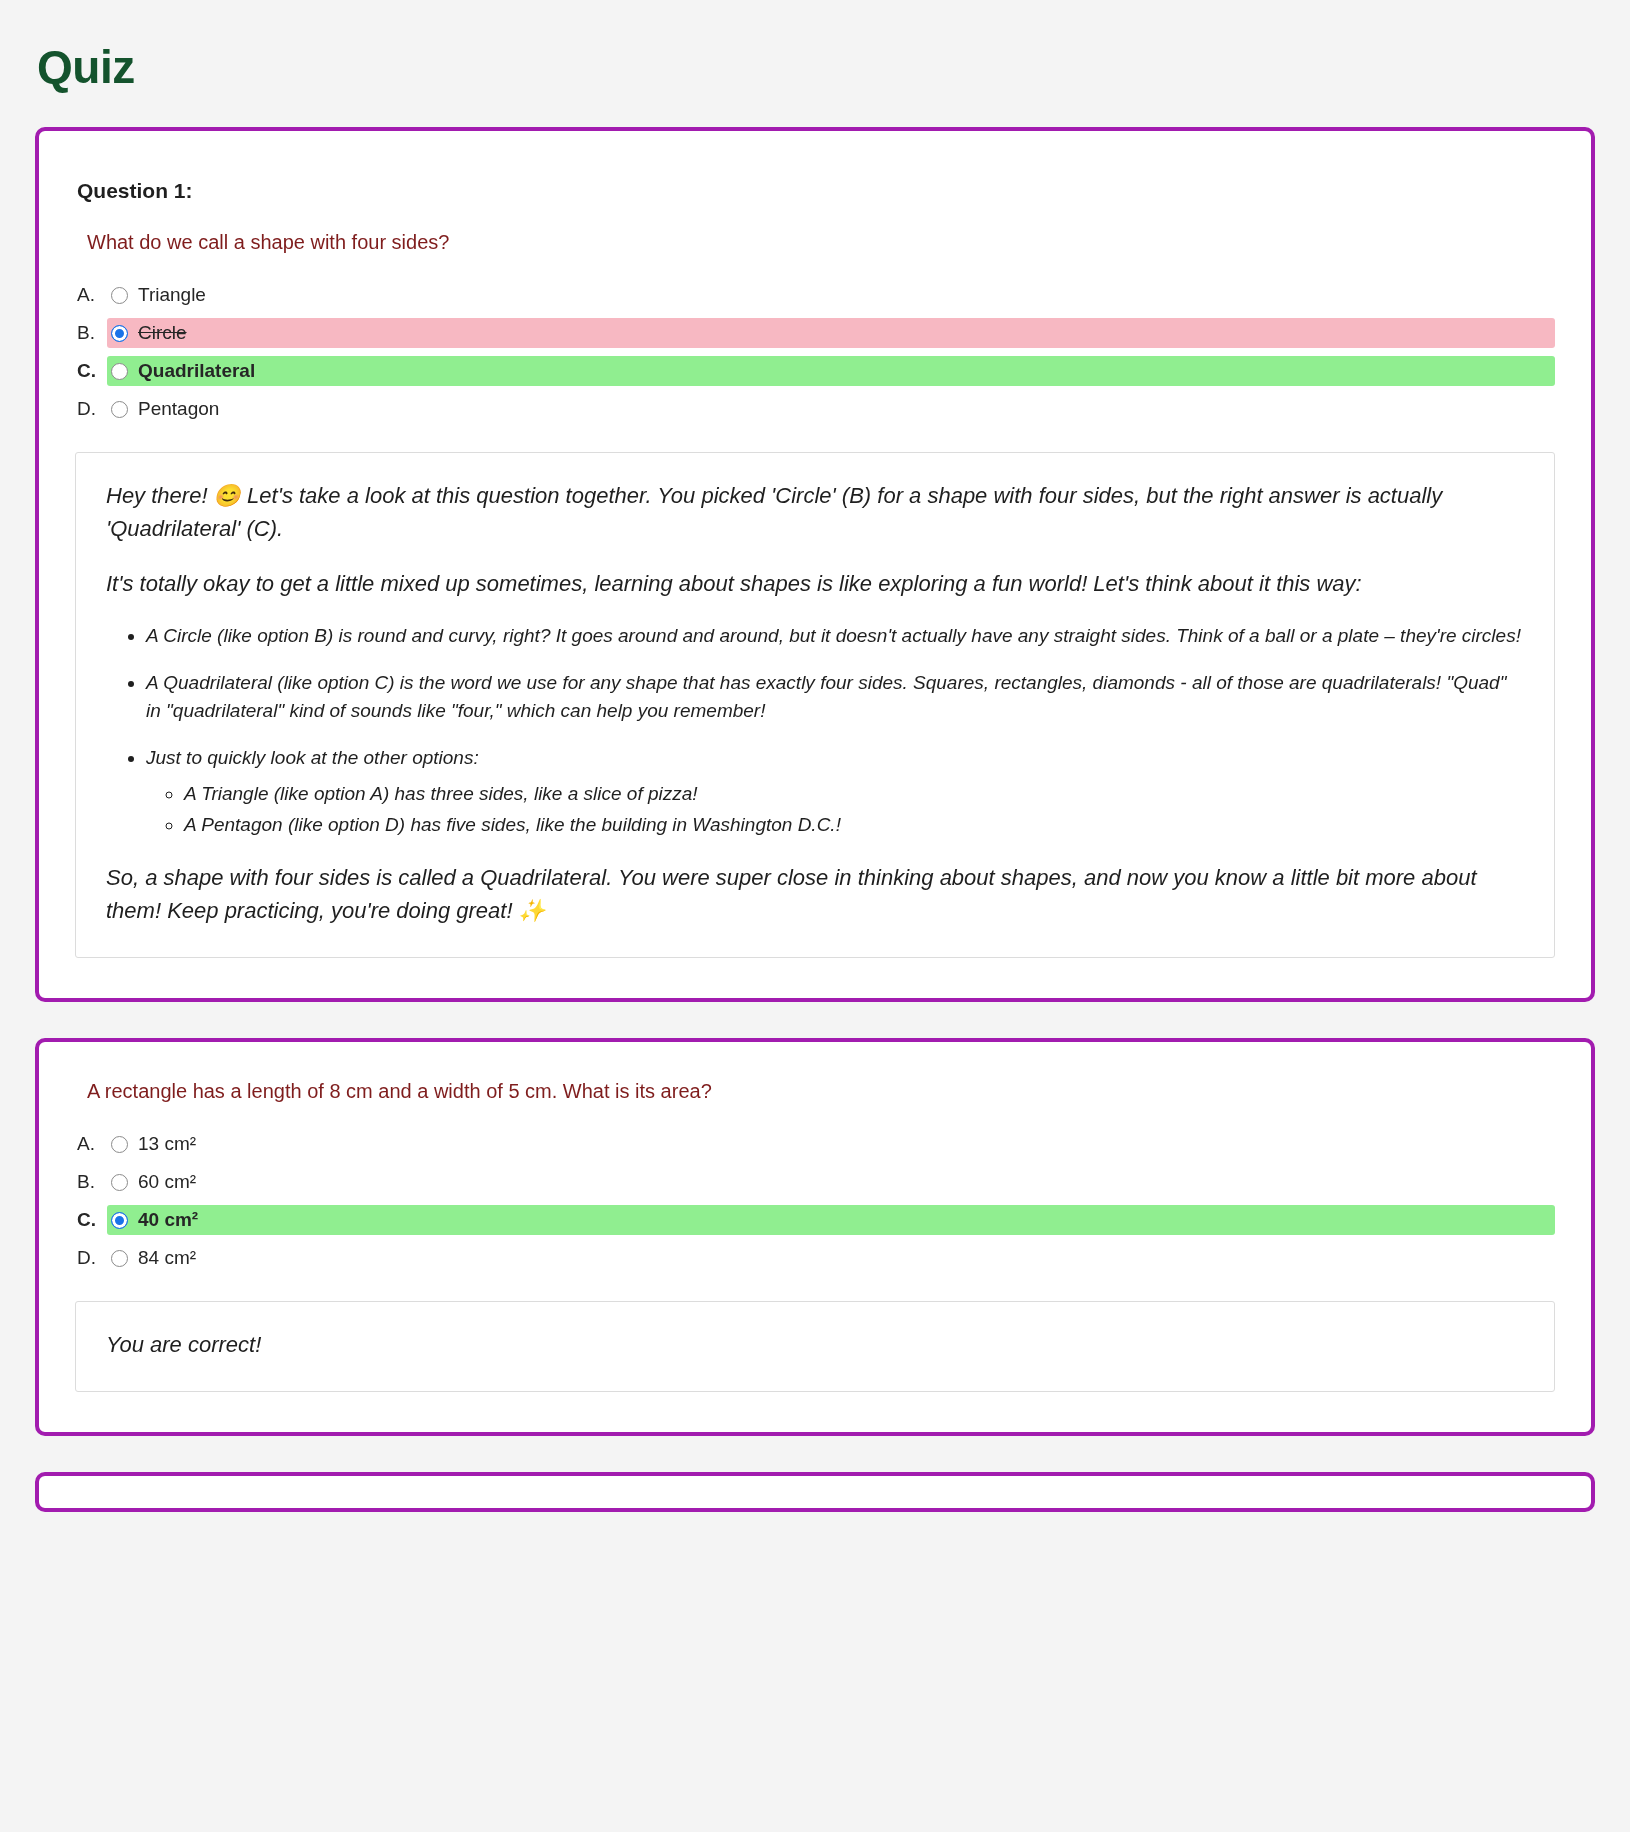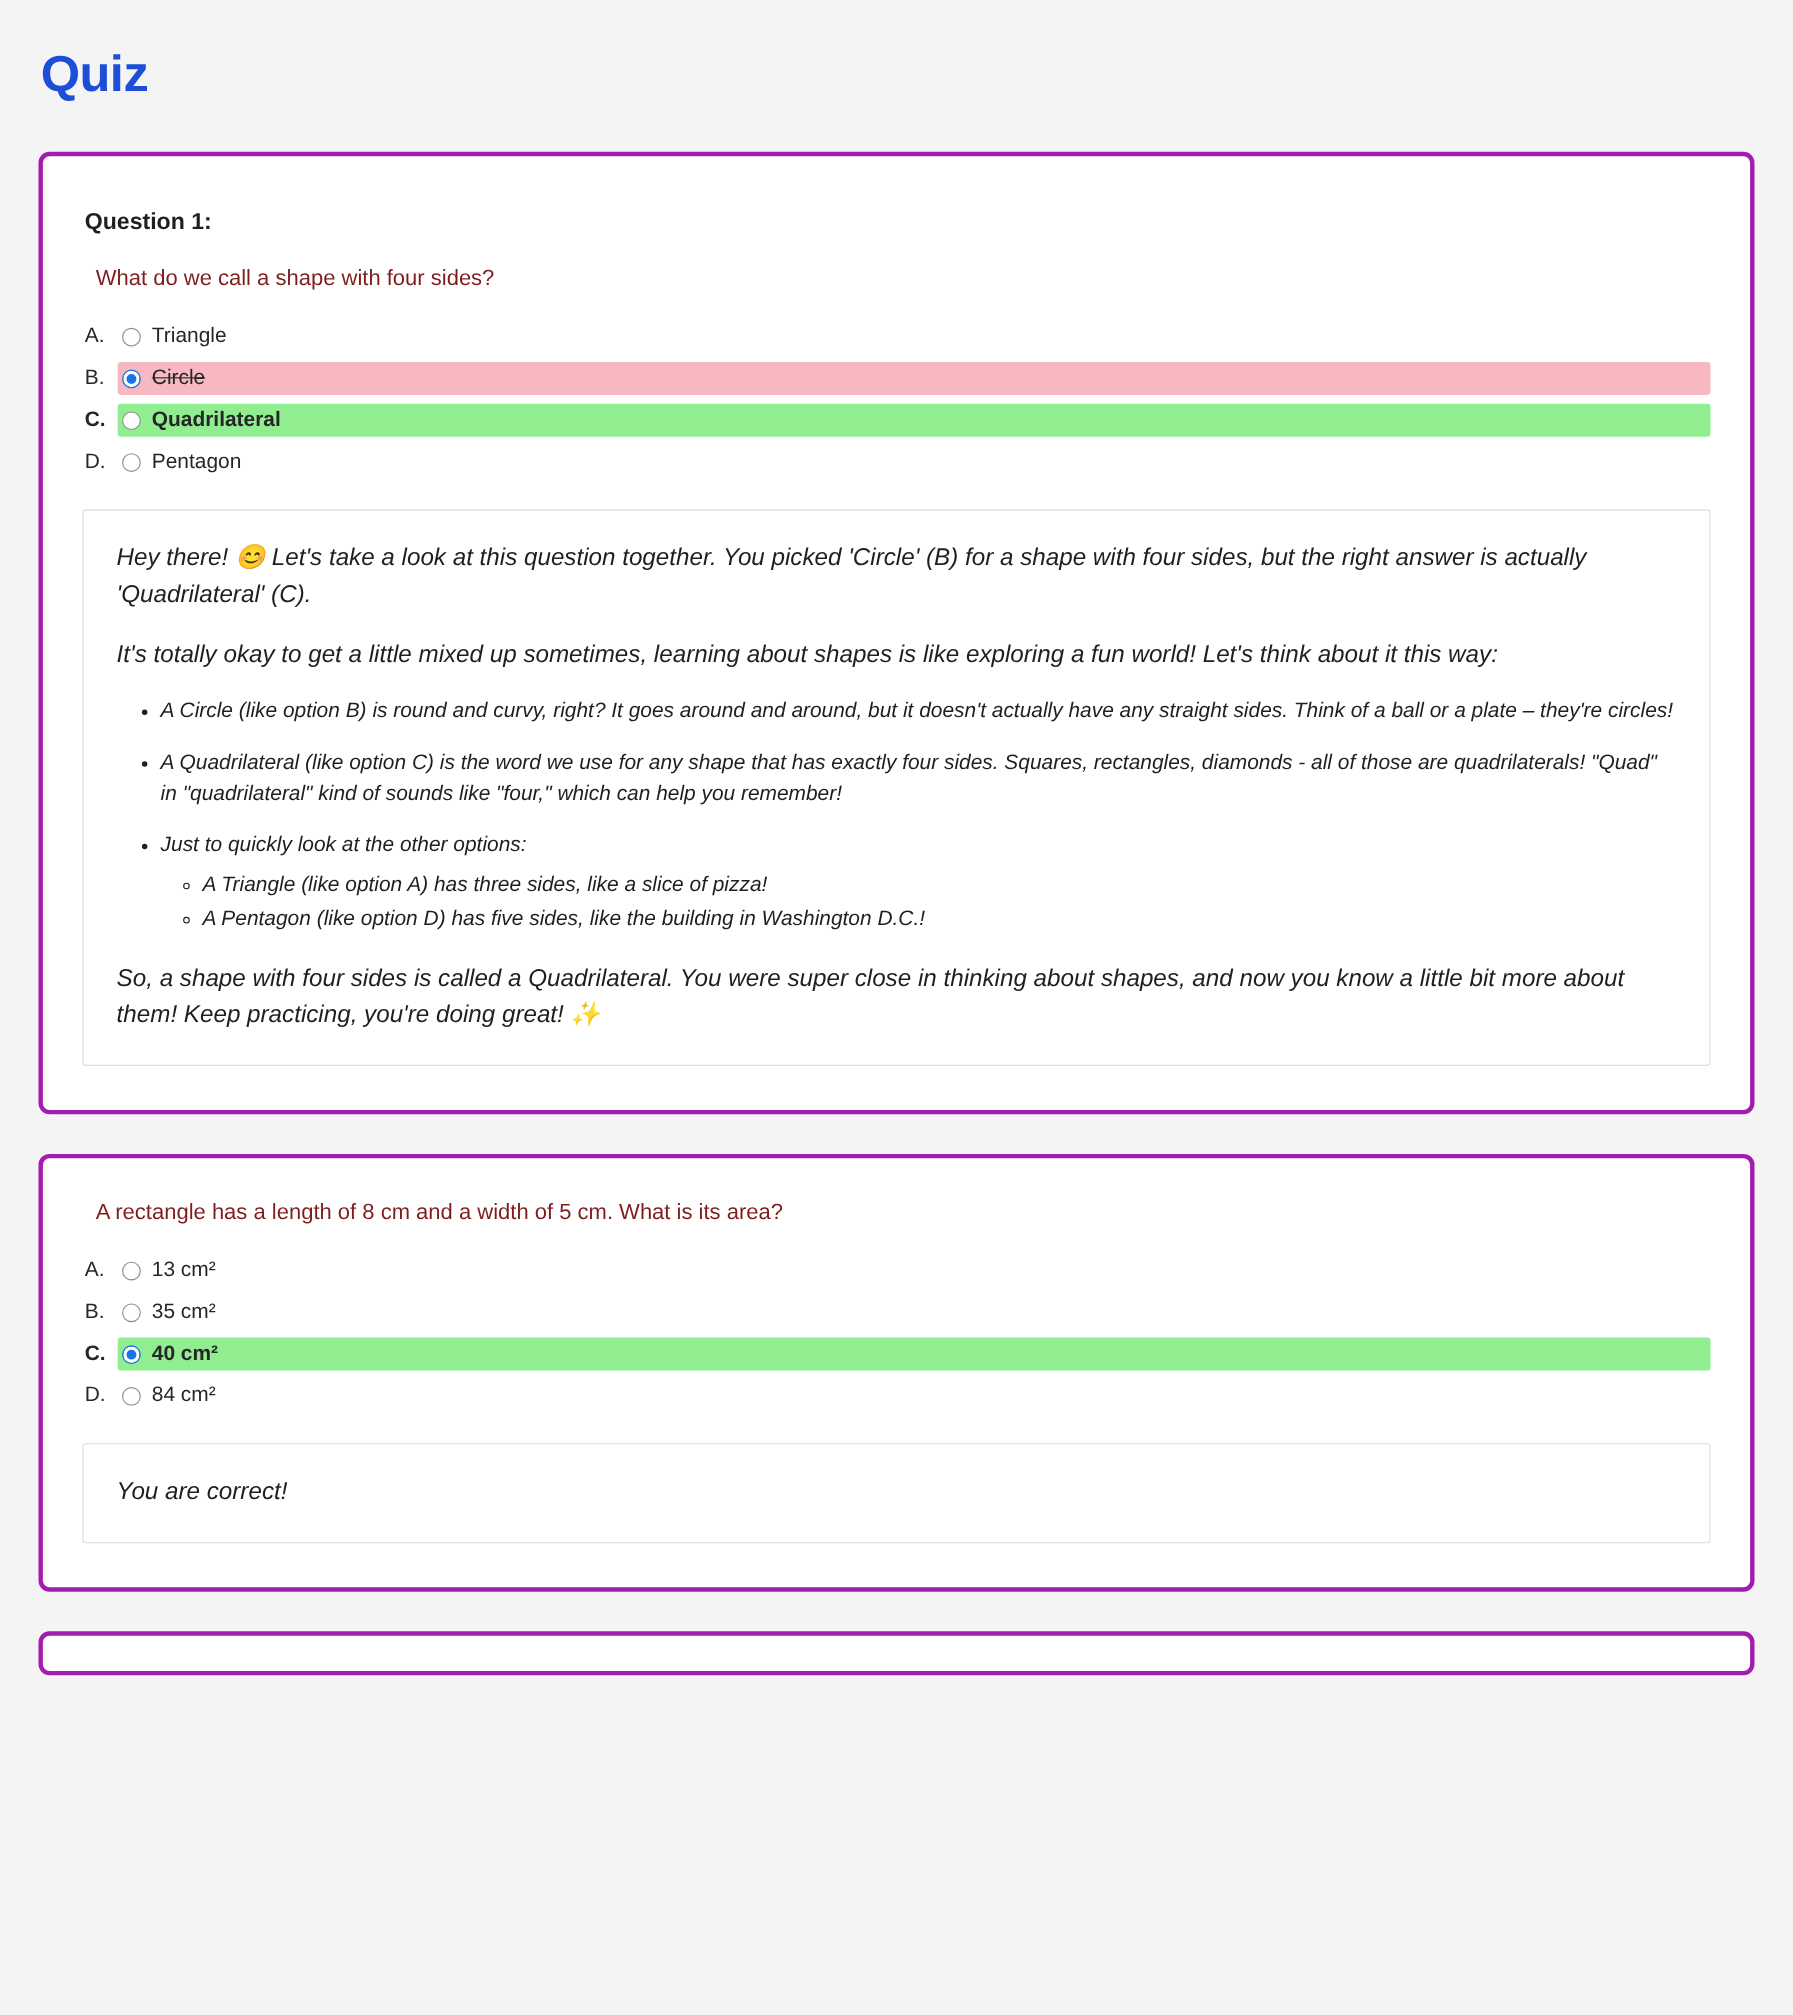--- a/index.html
+++ b/index.html
@@ -11,22 +11,22 @@
     color: #1f1f1f;
   }
   body {
     width: 1630px;
     min-height: 1832px;
     padding: 30px 35px 0 35px;
   }
   .page-title {
     font-size: 46px;
     font-weight: bold;
-    color: #1d4ed8;
-    margin: 10px 0 44px 2px;
+    color: #14532d;
+    margin: 10px 0 33px 2px;
     letter-spacing: -0.5px;
   }
   .card {
     background: #ffffff;
     border: 4px solid #a21caf;
     border-radius: 10px;
     padding: 38px 36px 40px 36px;
     margin-bottom: 36px;
   }
   .q-label {
@@ -200,21 +200,21 @@
       <span class="option-body">
         <span class="radio"></span>
         <span class="option-text">13 cm²</span>
       </span>
     </div>
 
     <div class="option-row">
       <span class="option-letter">B.</span>
       <span class="option-body">
         <span class="radio"></span>
-        <span class="option-text">35 cm²</span>
+        <span class="option-text">60 cm²</span>
       </span>
     </div>
 
     <div class="option-row">
       <span class="option-letter" style="font-weight:bold">C.</span>
       <span class="option-body correct">
         <span class="radio checked"></span>
         <span class="option-text bold">40 cm²</span>
       </span>
     </div>

